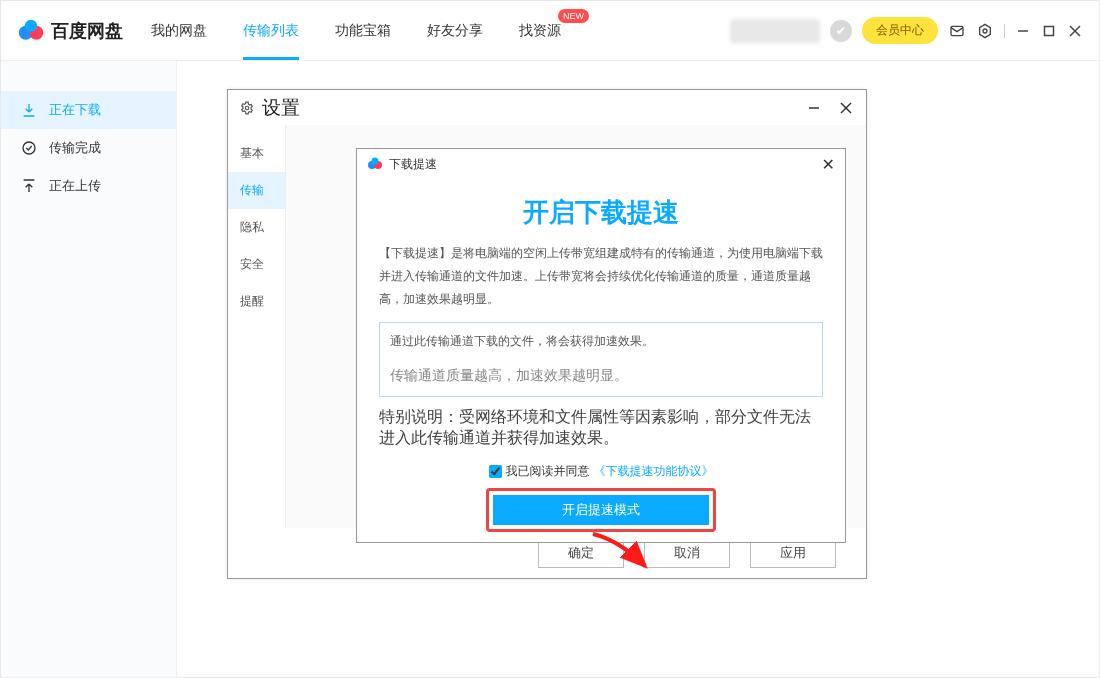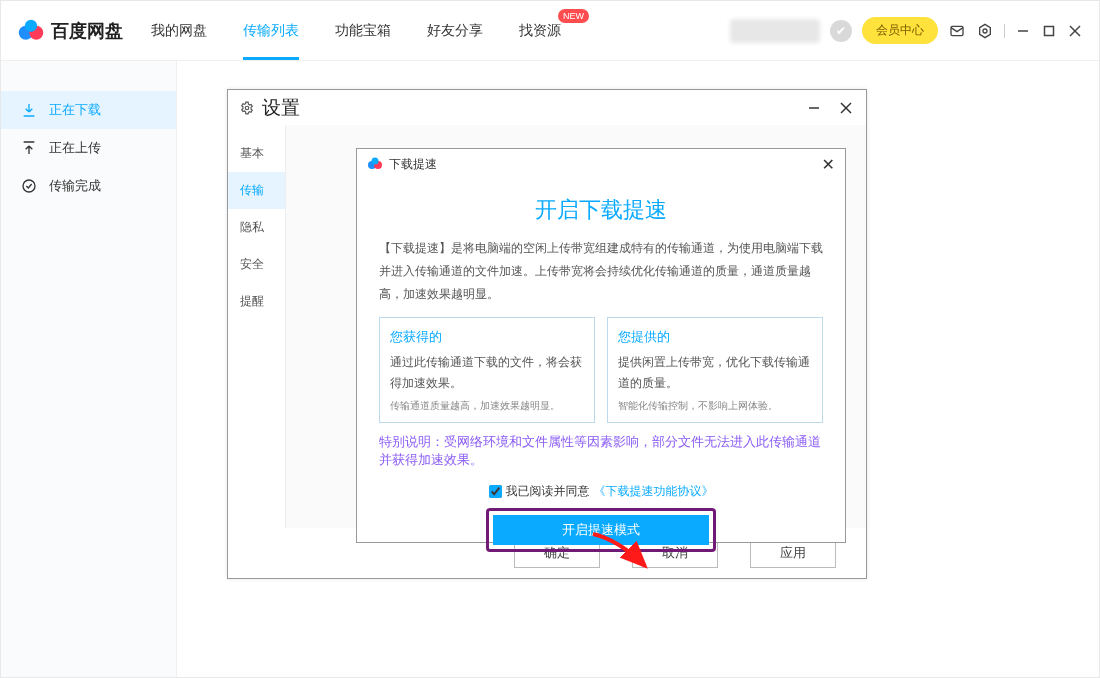--- a/index.html
+++ b/index.html
@@ -37,39 +37,39 @@
 .settings-win { position:absolute; left:50px; top:28px; width:640px; height:490px; border:1px solid #999; background:#fff; box-shadow:0 0 4px rgba(0,0,0,0.1); display:flex; flex-direction:column; }
 .settings-title { height:35px; display:flex; align-items:center; padding:0 12px; gap:8px; font-size:19px; color:#222; }
 .settings-title .right { margin-left:auto; display:flex; gap:16px; }
 .settings-body { flex:1; display:flex; }
 .settings-nav { width:58px; border-right:1px solid #eee; padding-top:10px;}
 .snav-item { font-size:12px; color:#555; padding:10px 12px; cursor:pointer; }
 .snav-item.active { color:#09aaff; background:#e6f4ff; }
 .settings-content { flex:1; background:#fafafa; }
 .browse-stub { position:absolute; right:42px; top:198px; width:44px; height:28px; border:1px solid #ccc; background:#fff; font-size:12px; display:flex; align-items:center; justify-content:center; color:#666;}
 .settings-footer { height:50px; display:flex; align-items:center; justify-content:flex-end; gap:20px; padding-right:30px; }
-.sbtn { width:86px; height:30px; border:1px solid #bbb; background:#fff; font-size:13px; color:#444; cursor:pointer; display:flex; align-items:center; justify-content:center;margin-left:12px; }
+.sbtn { width:86px; height:30px; border:1px solid #bbb; background:#fff; font-size:13px; color:#444; cursor:pointer; display:flex; align-items:center; justify-content:center; }
 
 
 .speed-dlg { position:absolute; left:128px; top:58px; width:490px; height:395px; border:1px solid #999; background:#fff; z-index:5; }
 .speed-hdr { height:30px; display:flex; align-items:center; padding:0 10px; gap:6px; font-size:12px; color:#333; }
 .speed-hdr .close { margin-left:auto; cursor:pointer; font-size:16px;}
-.speed-title { color:#09aaff; font-size:22px; font-weight:400; text-align:center; margin:16px 0 12px 0; }
+.speed-title { color:#09aaff; font-size:26px; font-weight:700; text-align:center; margin:16px 0 12px 0; }
 .speed-desc { font-size:12px; color:#555; padding:0 22px 12px 22px; line-height:1.9; }
 .speed-cards { display:flex; gap:12px; padding:0 22px; }
 .scard { flex:1; border:1px solid #bcd9ee; padding:8px 10px; font-size:12px; color:#555; line-height:1.7; }
 .scard h4 { color:#09aaff; font-size:13px; margin-bottom:4px; font-weight:500;}
 .scard p.body { flex:1;}
-.scard .foot { margin-top:4px; color:#888; font-size:10px; }
-.speed-note { font-size:13px; color:#8b5cf6; padding:10px 22px 0 22px; }
+.scard .foot { margin-top:12px; color:#888; font-size:14px; }
+.speed-note { font-size:16px; color:#404040; padding:10px 22px 0 22px; }
 .agree-row { display:flex; align-items:center; justify-content:center; gap:4px; font-size:12px; margin-top:14px; color:#333;}
 .agree-row input { accent-color:#09aaff; }
 .agree-row a { color:#09aaff; text-decoration:none; }
 .start-wrap { display:flex; justify-content:center; margin-top:8px; }
-.start-box { border:3px solid #701a75; border-radius:4px; padding:4px; }
+.start-box { border:3px solid #ef4444; border-radius:4px; padding:4px; }
 .start-btn { width:216px; height:30px; background:#09aaff; color:#fff; font-size:13px; border:none; cursor:pointer; }
 
 
 .arrow { position:absolute; left:412px; top:469px; z-index:6; pointer-events:none;}
 .arrow svg { width:70px; height:50px; }
 
 
 .svg { display:block;}
 </style>
 </head>
@@ -143,30 +143,30 @@
   <div class="body">
     <div class="sidebar">
       <div class="side-item active">
         <svg class="sicon" width="16" height="16" viewBox="0 0 24 24" fill="none" stroke="currentColor" stroke-width="2">
             <path d="M12 3v12m0 0l-5-5m5 5l5-5M4 21h16"></path>
           </svg>
         <span>正在下载</span>
       </div>
       <div class="side-item">
         <svg class="sicon" width="16" height="16" viewBox="0 0 24 24" fill="none" stroke="currentColor" stroke-width="2">
-            <path d="M12 21V9m0 0l-5 5m5-5l5 5M4 3h16"></path>
-          </svg>
-        <span>正在上传</span>
+            <circle cx="12" cy="12" r="9"></circle>
+            <path d="M8 12l3 3 5-6"></path>
+          </svg>
+        <span>传输完成</span>
       </div>
       <div class="side-item">
         <svg class="sicon" width="16" height="16" viewBox="0 0 24 24" fill="none" stroke="currentColor" stroke-width="2">
-            <circle cx="12" cy="12" r="9"></circle>
-            <path d="M8 12l3 3 5-6"></path>
-          </svg>
-        <span>传输完成</span>
+            <path d="M12 21V9m0 0l-5 5m5-5l5 5M4 3h16"></path>
+          </svg>
+        <span>正在上传</span>
       </div>
     </div>
 
     <div class="main">
 
       <div class="settings-win">
         <div class="settings-title">
           <svg width="14" height="14" viewBox="0 0 24 24" fill="none" stroke="#555" stroke-width="2">
               <circle cx="12" cy="12" r="3"></circle>
               <path d="M19 12a7 7 0 0 0-.1-1.2l2.1-1.6-2-3.4-2.5 1a7 7 0 0 0-2-1.2L14 2h-4l-.5 2.6a7 7 0 0 0-2 1.2l-2.5-1-2 3.4 2.1 1.6A7 7 0 0 0 5 12c0 .4 0 .8.1 1.2L3 14.8l2 3.4 2.5-1a7 7 0 0 0 2 1.2L10 22h4l.5-2.6a7 7 0 0 0 2-1.2l2.5 1 2-3.4-2.1-1.6c.1-.4.1-.8.1-1.2z"></path>
@@ -210,28 +210,22 @@
                 <circle cx="22" cy="18" r="8" fill="#ff3b59"></circle>
                 <circle cx="16" cy="10" r="7" fill="#09aaff"></circle>
               </svg>
             <span>下载提速</span>
             <span class="close">✕</span>
           </div>
           <div class="speed-title">开启下载提速</div>
           <div class="speed-desc">【下载提速】是将电脑端的空闲上传带宽组建成特有的传输通道，为使用电脑端下载并进入传输通道的文件加速。上传带宽将会持续优化传输通道的质量，通道质量越高，加速效果越明显。</div>
           <div class="speed-cards">
             <div class="scard">
-              <h4>您获得的</h4>
               <p class="body">通过此传输通道下载的文件，将会获得加速效果。</p>
               <p class="foot">传输通道质量越高，加速效果越明显。</p>
-            </div>
-            <div class="scard">
-              <h4>您提供的</h4>
-              <p class="body">提供闲置上传带宽，优化下载传输通道的质量。</p>
-              <p class="foot">智能化传输控制，不影响上网体验。</p>
             </div>
           </div>
           <div class="speed-note">特别说明：受网络环境和文件属性等因素影响，部分文件无法进入此传输通道并获得加速效果。</div>
           <div class="agree-row">
             <input type="checkbox" checked="" style="">
             <span>我已阅读并同意</span>
             <a href="#">《下载提速功能协议》</a>
           </div>
           <div class="start-wrap">
             <div class="start-box">

